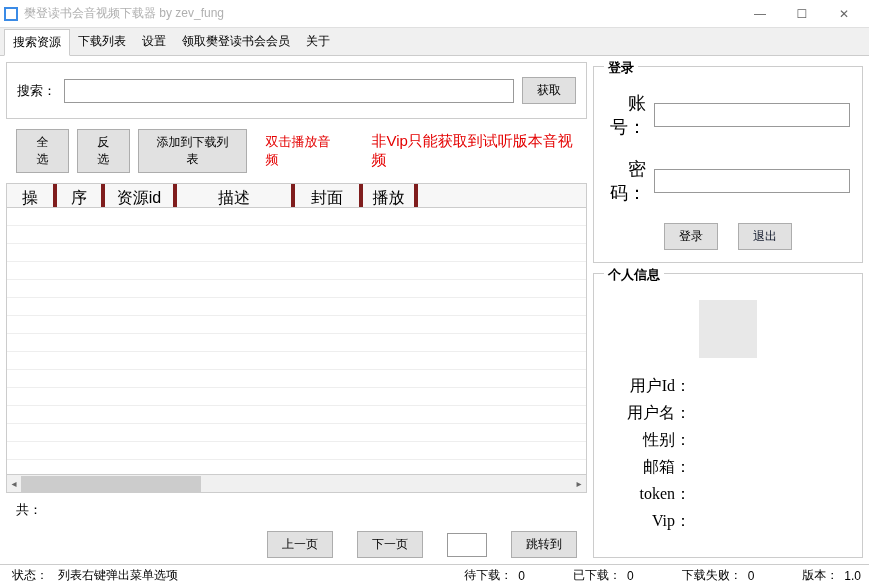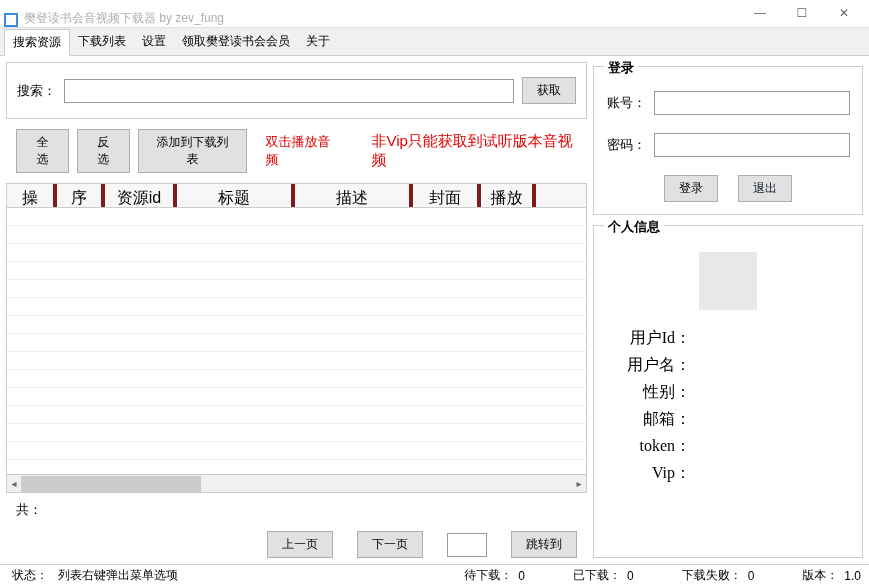--- a/index.html
+++ b/index.html
@@ -1,17 +1,17 @@
 <!DOCTYPE html>
 <html><head>
 <meta charset="utf-8">
 <style>
 * { box-sizing: border-box; margin: 0; padding: 0; }
 body { font-family: "Microsoft YaHei", "SimSun", Arial, sans-serif; font-size: 12px; background: #fff; width: 869px; height: 586px; overflow: hidden; }
-.titlebar { height: 28px; background: #fff; border-bottom: 1px solid #e0e0e0; display: flex; align-items: flex-end; padding: 0 4px; }
+.titlebar { height: 28px; background: #fff; border-bottom: 1px solid #e0e0e0; display: flex; align-items: center; padding: 0 4px; }
 .titlebar-icon { width: 14px; height: 14px; border: 2px solid #3b8be6; margin-right: 6px; }
 .titlebar-text { color: #b0b0b0; flex: 1; }
 .titlebar-btn { width: 42px; height: 28px; display: flex; align-items: center; justify-content: center; color: #666; cursor: pointer; }
 .menubar { height: 28px; background: #f0f0f0; display: flex; align-items: center; padding: 0 4px; border-bottom: 1px solid #ccc; }
 .menubar-item { padding: 4px 8px; cursor: pointer; }
 .menubar-item.active { background: #fff; border: 1px solid #ccc; border-bottom: 1px solid #fff; margin-bottom: -1px; }
 .content { display: flex; height: 508px; padding: 6px; gap: 6px; }
 .main-panel { flex: 1; display: flex; flex-direction: column; gap: 6px; }
 .right-panel { width: 270px; display: flex; flex-direction: column; gap: 6px; }
 .search-box { border: 1px solid #ccc; padding: 14px 10px; display: flex; align-items: center; gap: 8px; }
@@ -29,21 +29,21 @@
 .table-row { display: flex; border-bottom: 1px solid #eee; height: 18px; }
 .hscroll { height: 18px; background: #f0f0f0; border-top: 1px solid #ccc; position: relative; display: flex; align-items: center; }
 .hscroll-thumb { width: 180px; height: 16px; background: #ccc; margin-left: 14px; }
 .hscroll-arrow { width: 14px; height: 16px; display: flex; align-items: center; justify-content: center; color: #666; font-size: 10px; position: absolute; }
 .count-label { padding: 2px 10px; font-size: 13px; }
 .pager-row { display: flex; align-items: center; justify-content: flex-end; gap: 24px; padding: 4px 10px 0 10px; }
 .pager-input { width: 40px; height: 24px; border: 1px solid #999; padding: 0 4px; }
 .fieldset { border: 1px solid #ccc; padding: 16px 12px 12px 12px; margin-top: 4px; position: relative; }
 .fieldset-legend { position: absolute; top: -8px; left: 10px; background: #fff; padding: 0 4px; font-family: "SimSun"; font-weight: bold; font-size: 13px; }
 .login-row { display: flex; align-items: center; gap: 8px; margin: 8px 0 18px 0; }
-.login-label { width: 40px; text-align: right; font-size: 13px; }
+.login-label { width: 40px; text-align: right; font-size: 18px; }
 .login-input { flex: 1; height: 24px; border: 1px solid #999; padding: 0 4px; }
 .login-btns { display: flex; justify-content: center; gap: 20px; margin-top: 6px; }
 .profile-avatar { width: 58px; height: 58px; background: #e8e8e8; margin: 10px auto 18px auto; }
 .profile-row { display: flex; align-items: center; margin: 6px 0; }
 .profile-label { width: 85px; text-align: right; font-size: 16px; font-family: "SimSun"; }
 .statusbar { height: 22px; border-top: 1px solid #ccc; display: flex; align-items: center; padding: 0 8px; gap: 2px; font-size: 12px; }
 .statusbar-seg { padding: 0 4px; }
 .statusbar-spacer { flex: 1; }
 .col-op { width: 50px; }
 .col-idx { width: 48px; }
@@ -86,21 +86,20 @@
       <button class="btn">添加到下载列表</button>
       <span class="hint-text">双击播放音频</span>
       <span class="hint-text2">非Vip只能获取到试听版本音视频</span>
     </div>
 
     <div class="table-container">
       <div class="table-header">
         <div class="table-header-cell col-op">操作</div>
         <div class="table-header-cell col-idx">序号</div>
         <div class="table-header-cell col-id">资源id</div>
-        <div class="table-header-cell col-title">标题</div>
         <div class="table-header-cell col-desc">描述</div>
         <div class="table-header-cell col-cover">封面</div>
         <div class="table-header-cell col-play">播放量</div>
       </div>
       <div class="table-body">
         <div class="table-row"></div>
         <div class="table-row"></div>
         <div class="table-row"></div>
         <div class="table-row"></div>
         <div class="table-row"></div>

